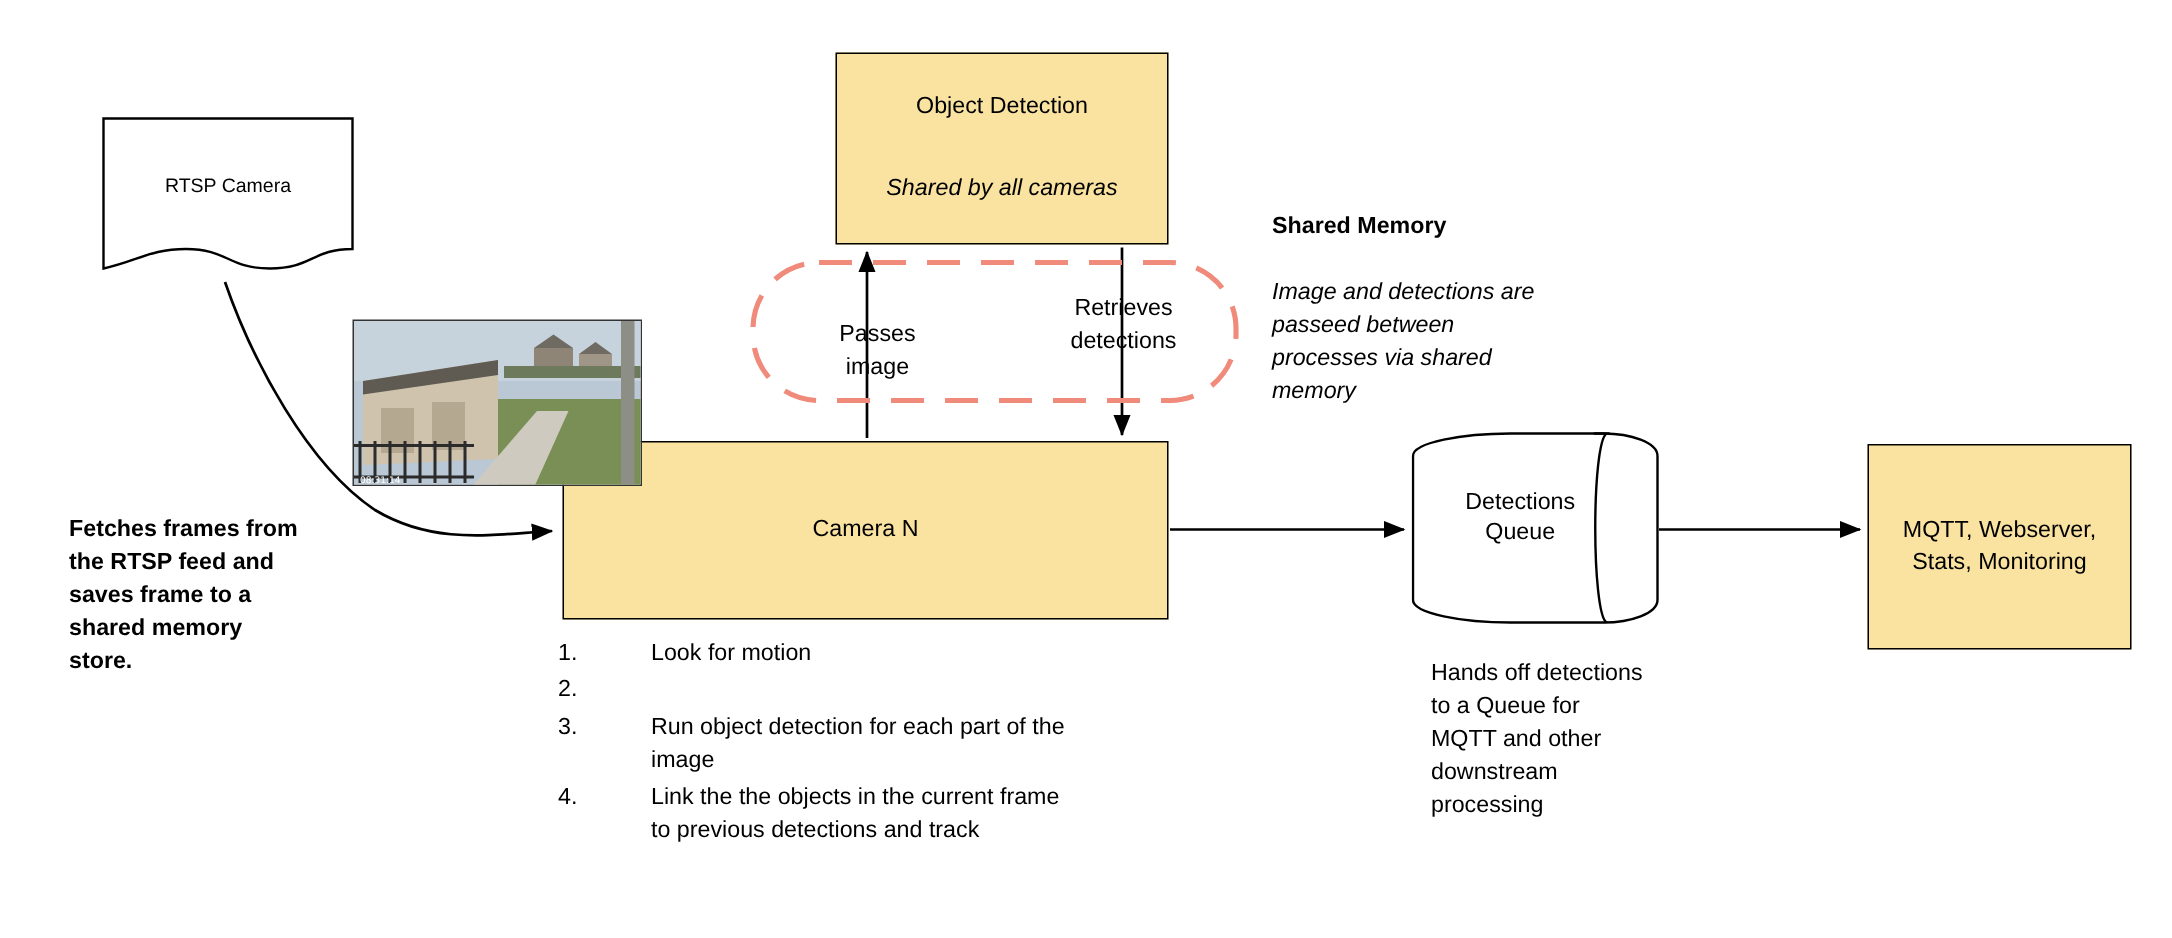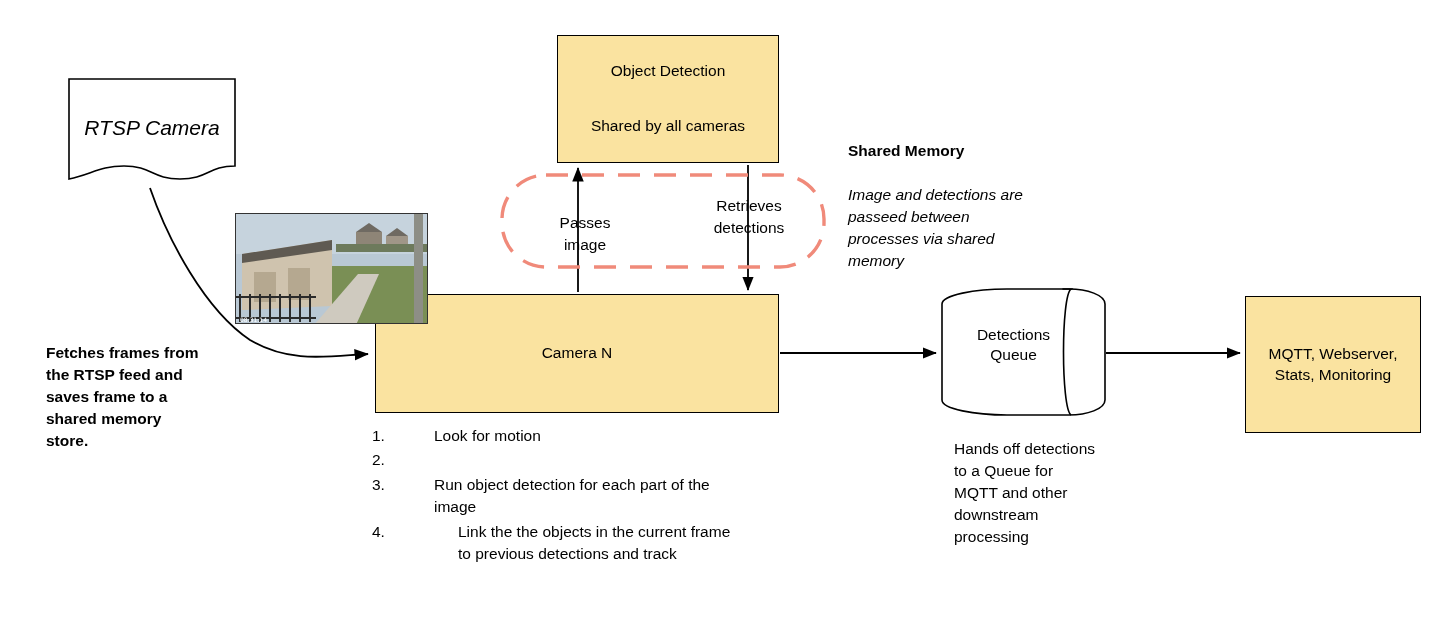--- a/index.html
+++ b/index.html
@@ -27,20 +27,21 @@
     border: 1.5px solid #000000;
     display: flex;
     flex-direction: column;
     align-items: center;
     justify-content: center;
     text-align: center;
     font-size: 15.5px;
     line-height: 1.35;
   }
   .box .sub {
+    font-style: italic;
     margin-top: 20px;
   }
   .text-block {
     position: absolute;
     font-size: 15.5px;
     line-height: 1.42;
     white-space: pre-line;
   }
   .bold-head {
     font-weight: bold;
@@ -59,22 +60,21 @@
     top: 78px;
     width: 168px;
     height: 110px;
   }
   #rtsp-label {
     position: absolute;
     left: 68px;
     top: 116px;
     width: 168px;
     text-align: center;
-    font-size: 21px;
-    font-style: italic;
+    font-size: 13px;
   }
   
   #camera-image {
     left: 235px;
     top: 213px;
     width: 193px;
     height: 111px;
     border: 1px solid #333;
     overflow: hidden;
   }
@@ -242,18 +242,18 @@
     <div class="row">
       <div class="num">2.</div>
     </div>
     <div class="row">
       <div class="num">3.</div>
       <div class="txt" style="white-space:pre-line;">Run object detection for each part of the
 image</div>
     </div>
     <div class="row">
       <div class="num">4.</div>
-      <div class="txt" style="white-space:pre-line;margin-left:24px;">Link the the objects in the current frame
+      <div class="txt" style="white-space:pre-line;">Link the the objects in the current frame
 to previous detections and track</div>
     </div>
   </div>
 
 </div>
 
 </body></html>

